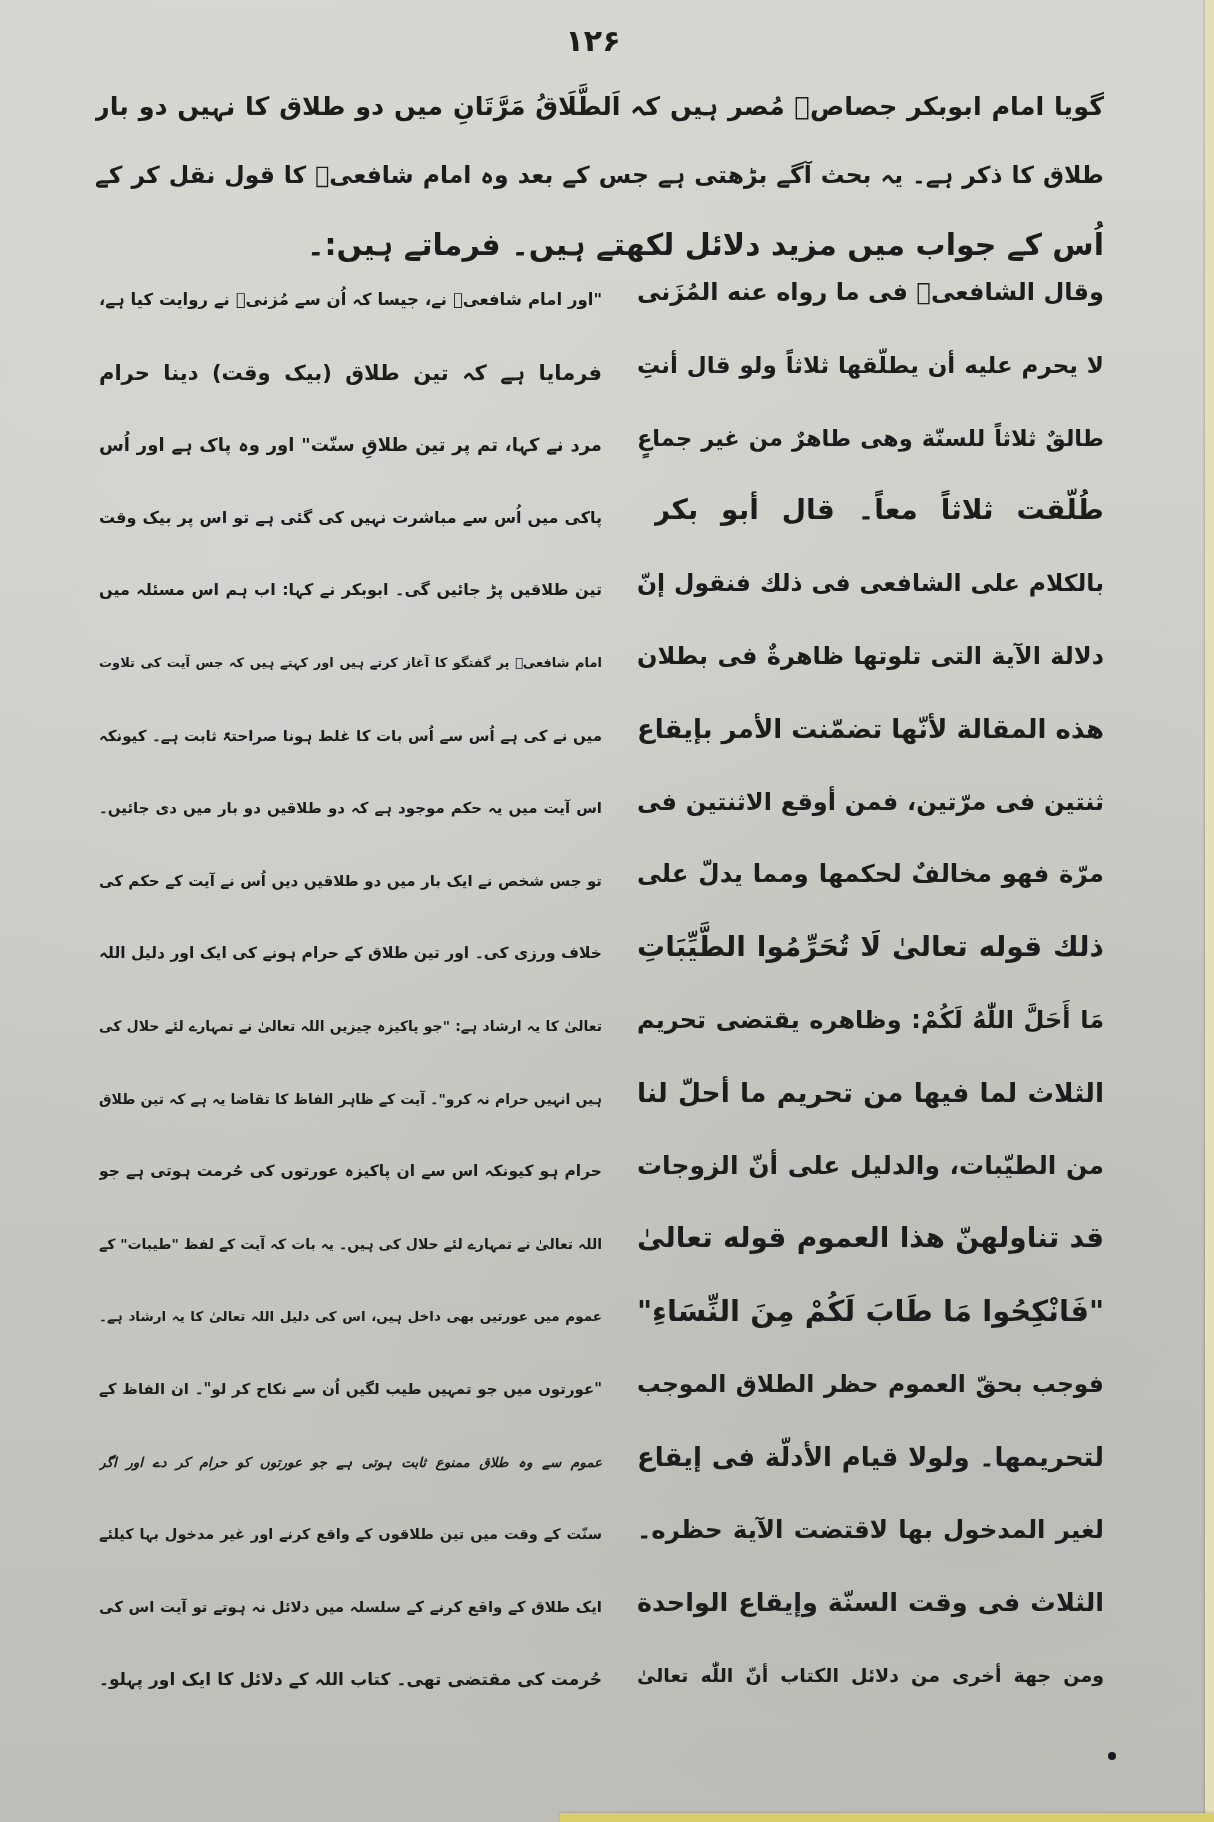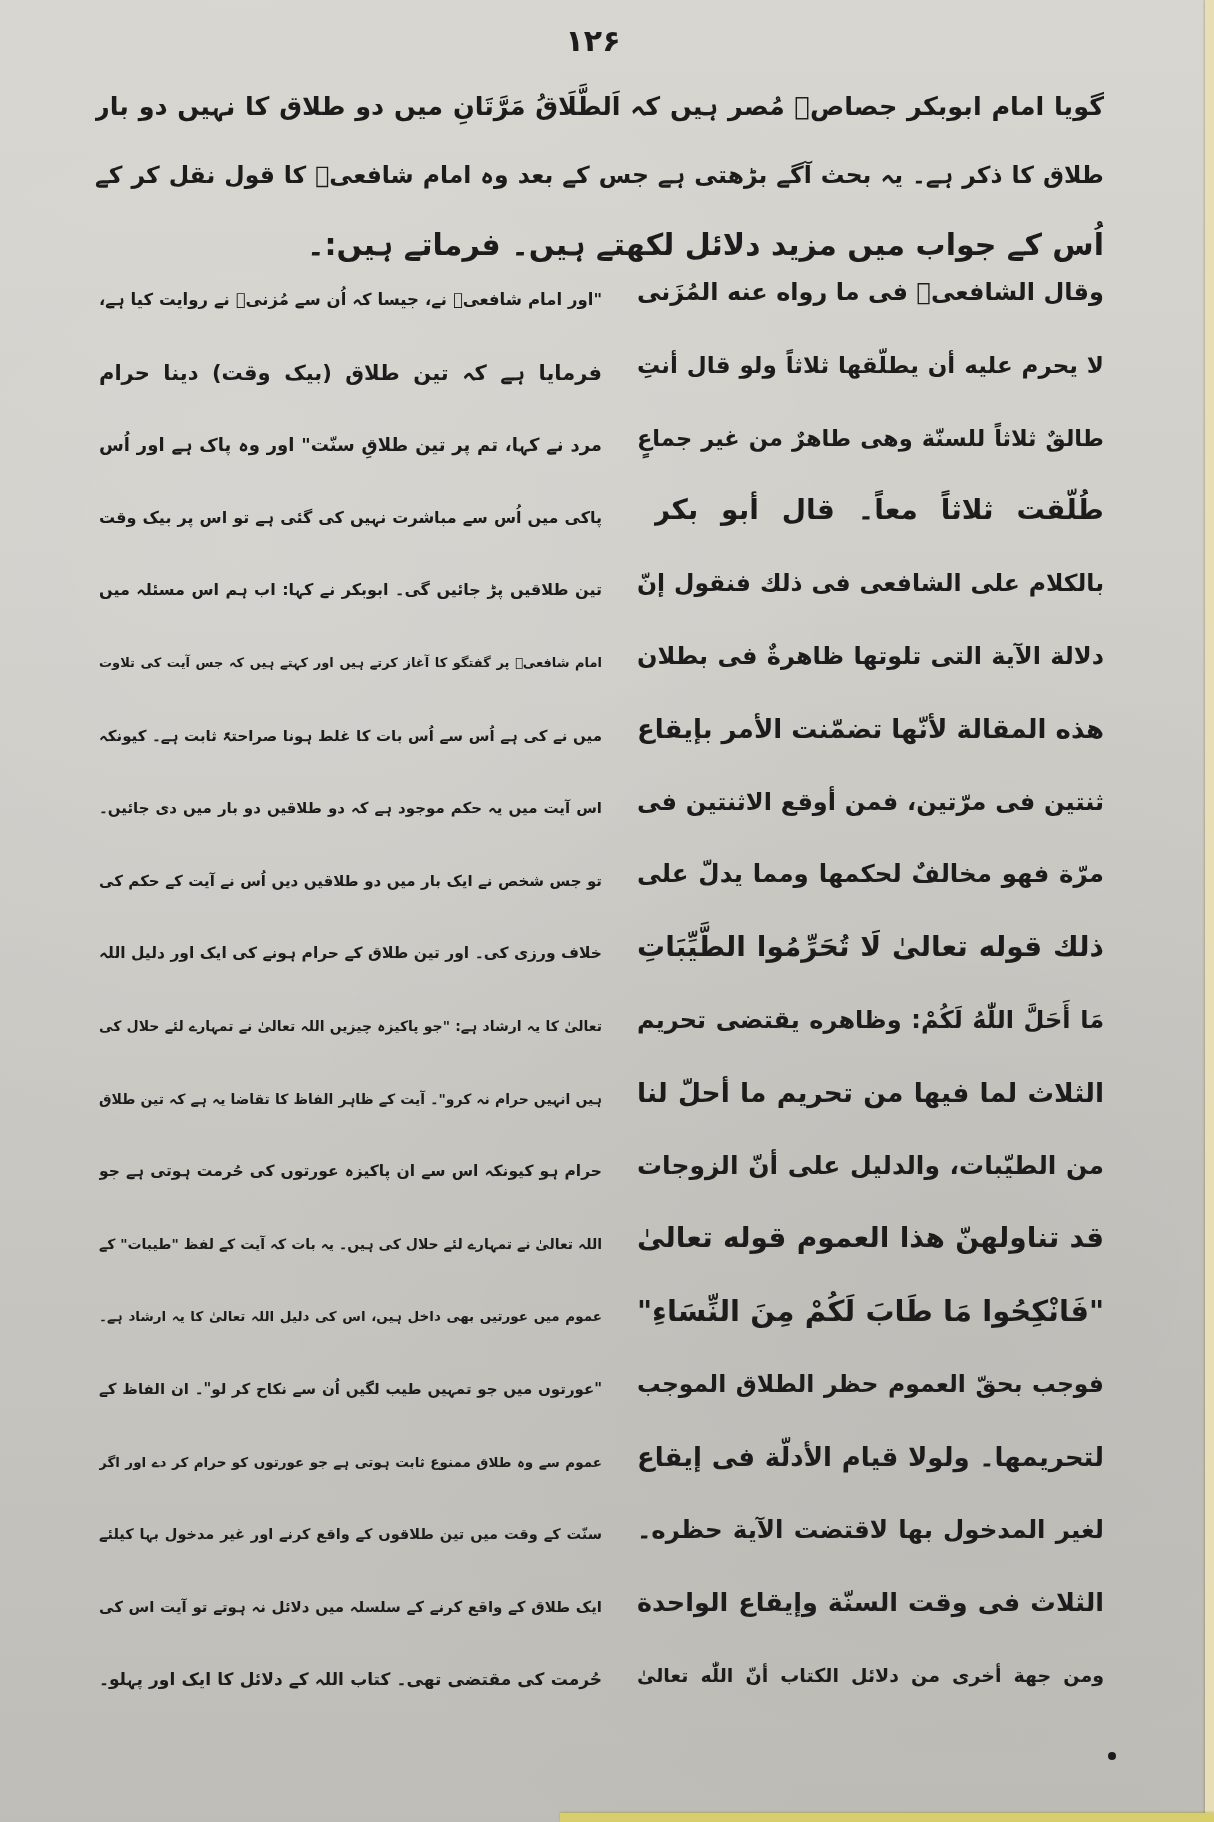--- a/index.html
+++ b/index.html
@@ -94,19 +94,19 @@
   <div class="line" style="font-size: 15px;">میں نے کی ہے اُس سے اُس بات کا غلط ہونا صراحتہً ثابت ہے۔ کیونکہ</div>
   <div class="line" style="font-size: 15px;">اس آیت میں یہ حکم موجود ہے کہ دو طلاقیں دو بار میں دی جائیں۔</div>
   <div class="line" style="font-size: 15px;">تو جس شخص نے ایک بار میں دو طلاقیں دیں اُس نے آیت کے حکم کی</div>
   <div class="line" style="font-size: 15.5px;">خلاف ورزی کی۔ اور تین طلاق کے حرام ہونے کی ایک اور دلیل اللہ</div>
   <div class="line" style="font-size: 14px;">تعالیٰ کا یہ ارشاد ہے: "جو پاکیزہ چیزیں اللہ تعالیٰ نے تمہارے لئے حلال کی</div>
   <div class="line" style="font-size: 14px;">ہیں انہیں حرام نہ کرو"۔ آیت کے ظاہر الفاظ کا تقاضا یہ ہے کہ تین طلاق</div>
   <div class="line" style="font-size: 15.5px;">حرام ہو کیونکہ اس سے ان پاکیزہ عورتوں کی حُرمت ہوتی ہے جو</div>
   <div class="line" style="font-size: 14px;">اللہ تعالیٰ نے تمہارے لئے حلال کی ہیں۔ یہ بات کہ آیت کے لفظ "طیبات" کے</div>
   <div class="line" style="font-size: 13.5px;">عموم میں عورتیں بھی داخل ہیں، اس کی دلیل اللہ تعالیٰ کا یہ ارشاد ہے۔</div>
   <div class="line" style="font-size: 15px;">"عورتوں میں جو تمہیں طیب لگیں اُن سے نکاح کر لو"۔ ان الفاظ کے</div>
-  <div class="line" style="font-size: 13.5px;">عموم سے وہ طلاق ممنوع ثابت ہوتی ہے جو عورتوں کو حرام کر دے اور اگر</div>
+  <div class="line" style="font-size: 13.5px; font-style: italic;">عموم سے وہ طلاق ممنوع ثابت ہوتی ہے جو عورتوں کو حرام کر دے اور اگر</div>
   <div class="line" style="font-size: 14.5px;">سنّت کے وقت میں تین طلاقوں کے واقع کرنے اور غیر مدخول بہا کیلئے</div>
   <div class="line" style="font-size: 15px;">ایک طلاق کے واقع کرنے کے سلسلہ میں دلائل نہ ہوتے تو آیت اس کی</div>
   <div class="line" style="font-size: 17px;">حُرمت کی مقتضی تھی۔ کتاب اللہ کے دلائل کا ایک اور پہلو۔</div>
 </div>
 
 <div class="ink-dot"></div>
 
 </body></html>

